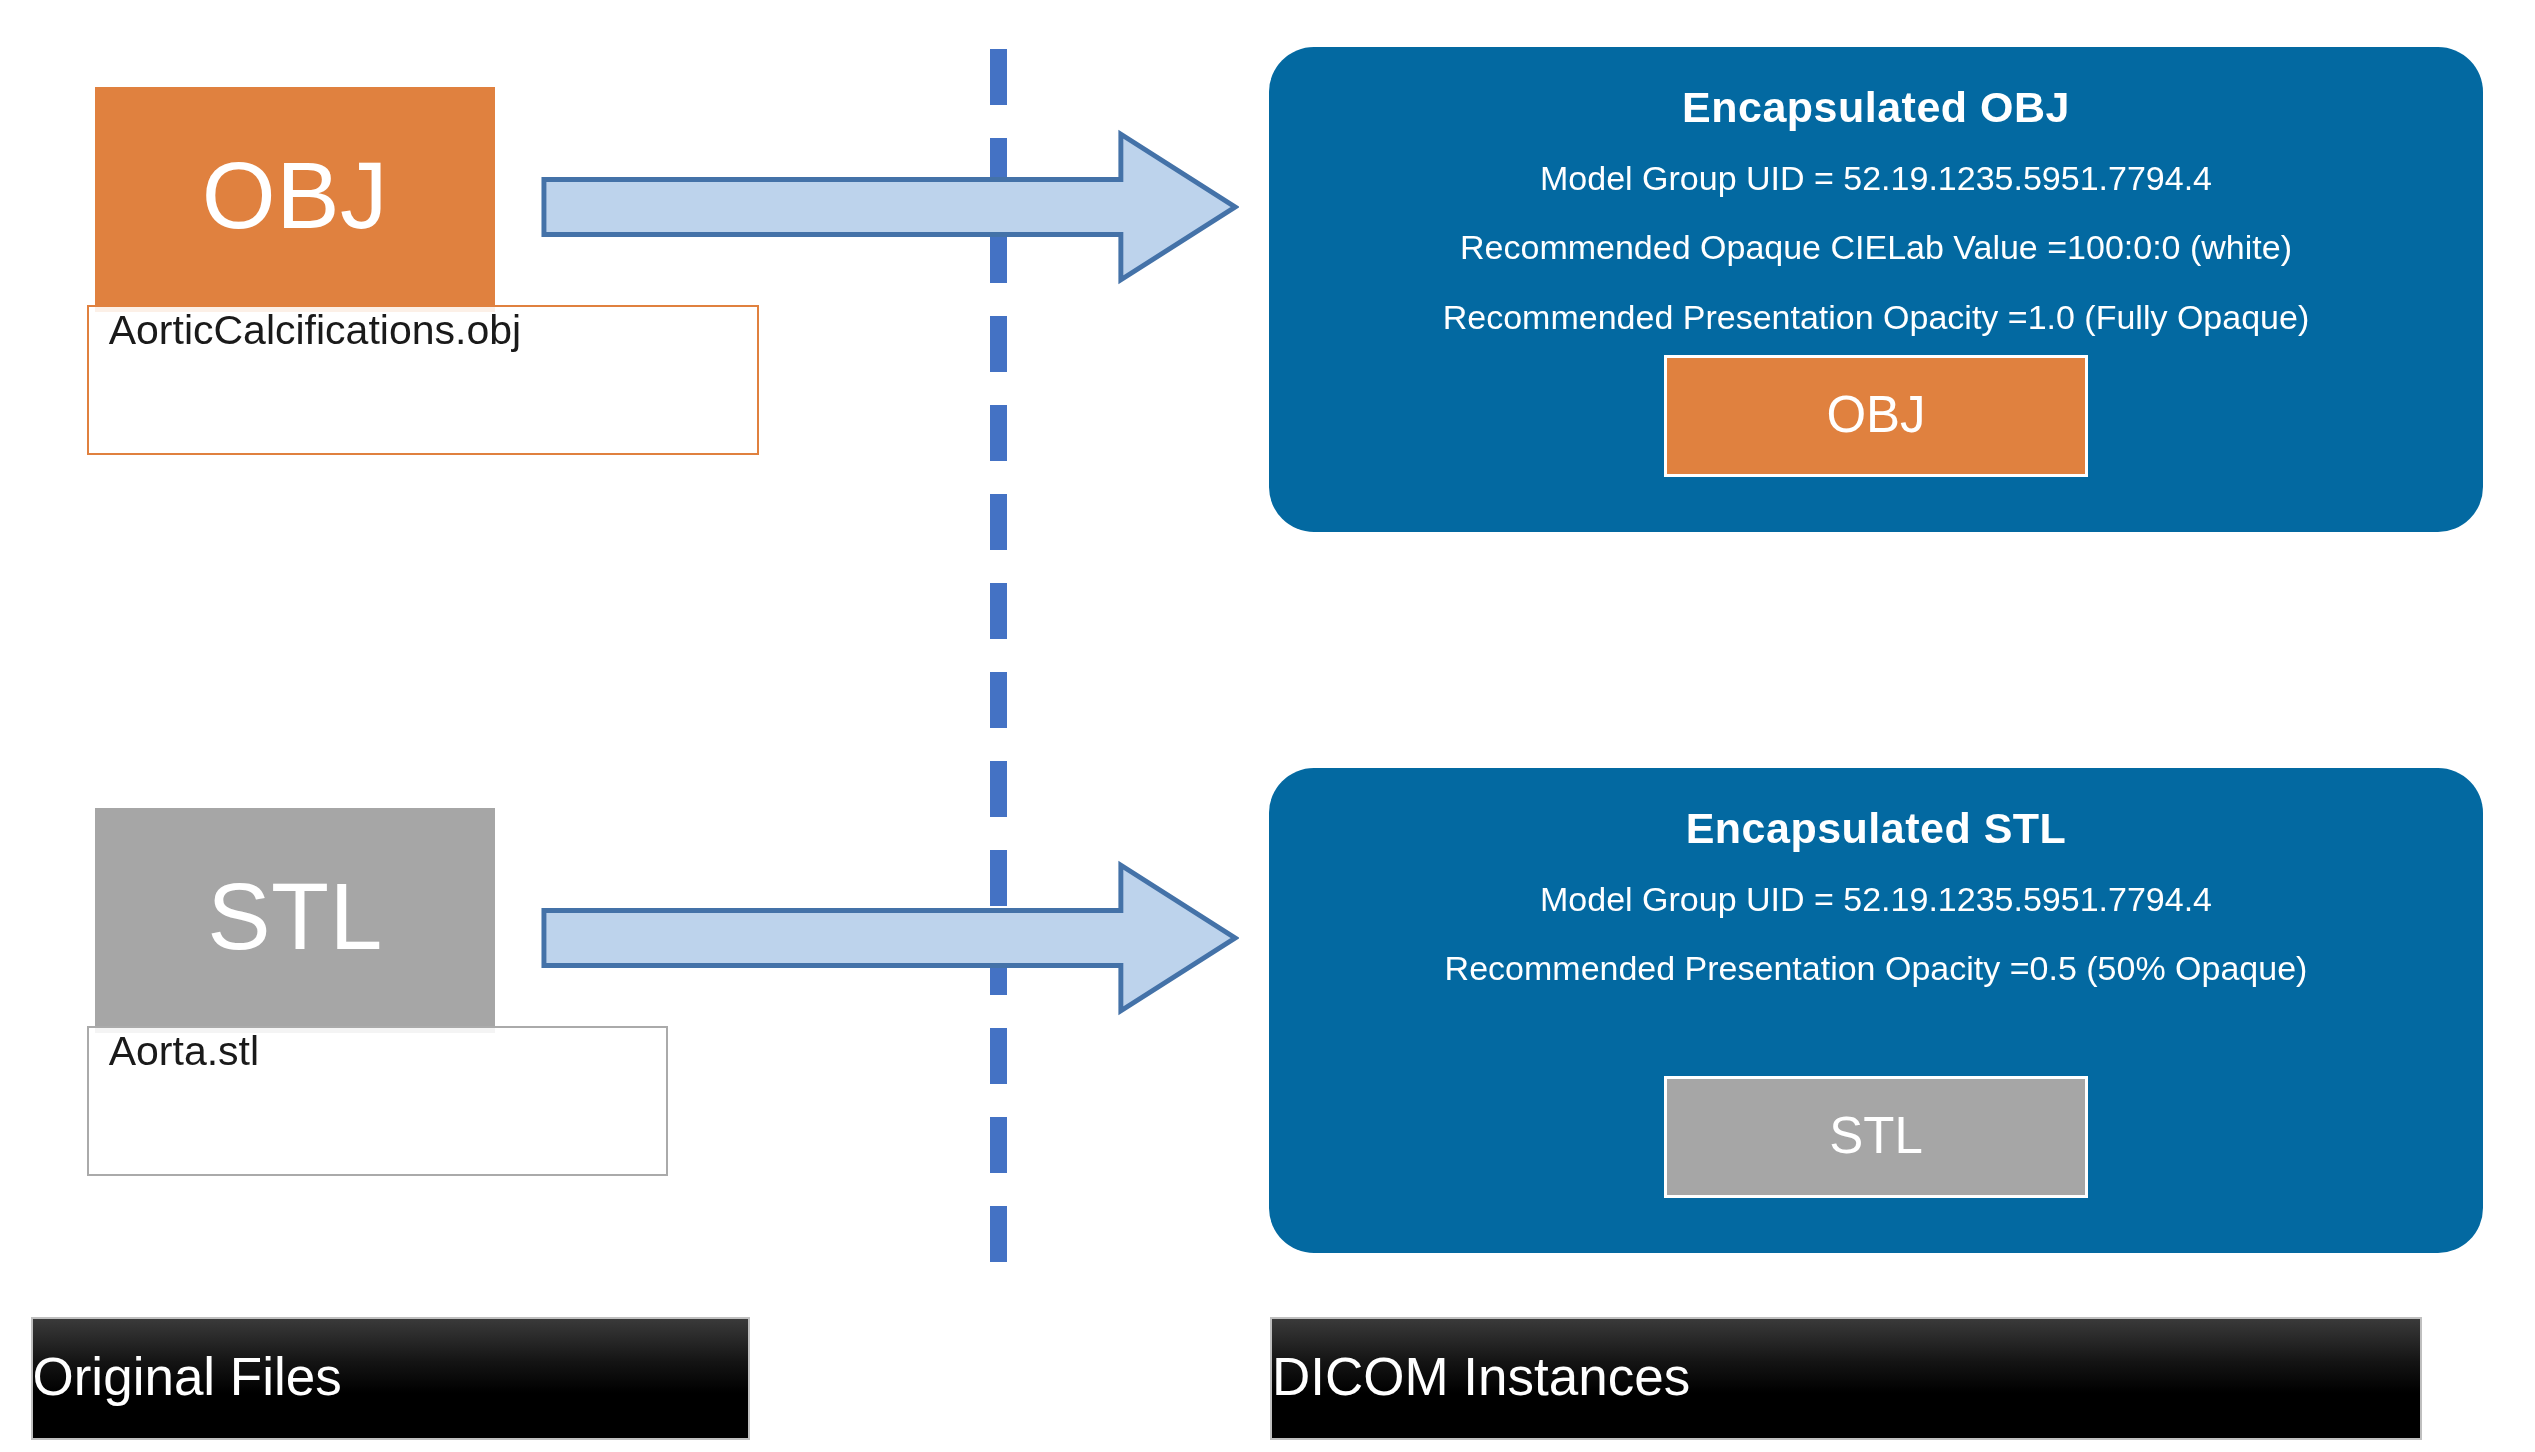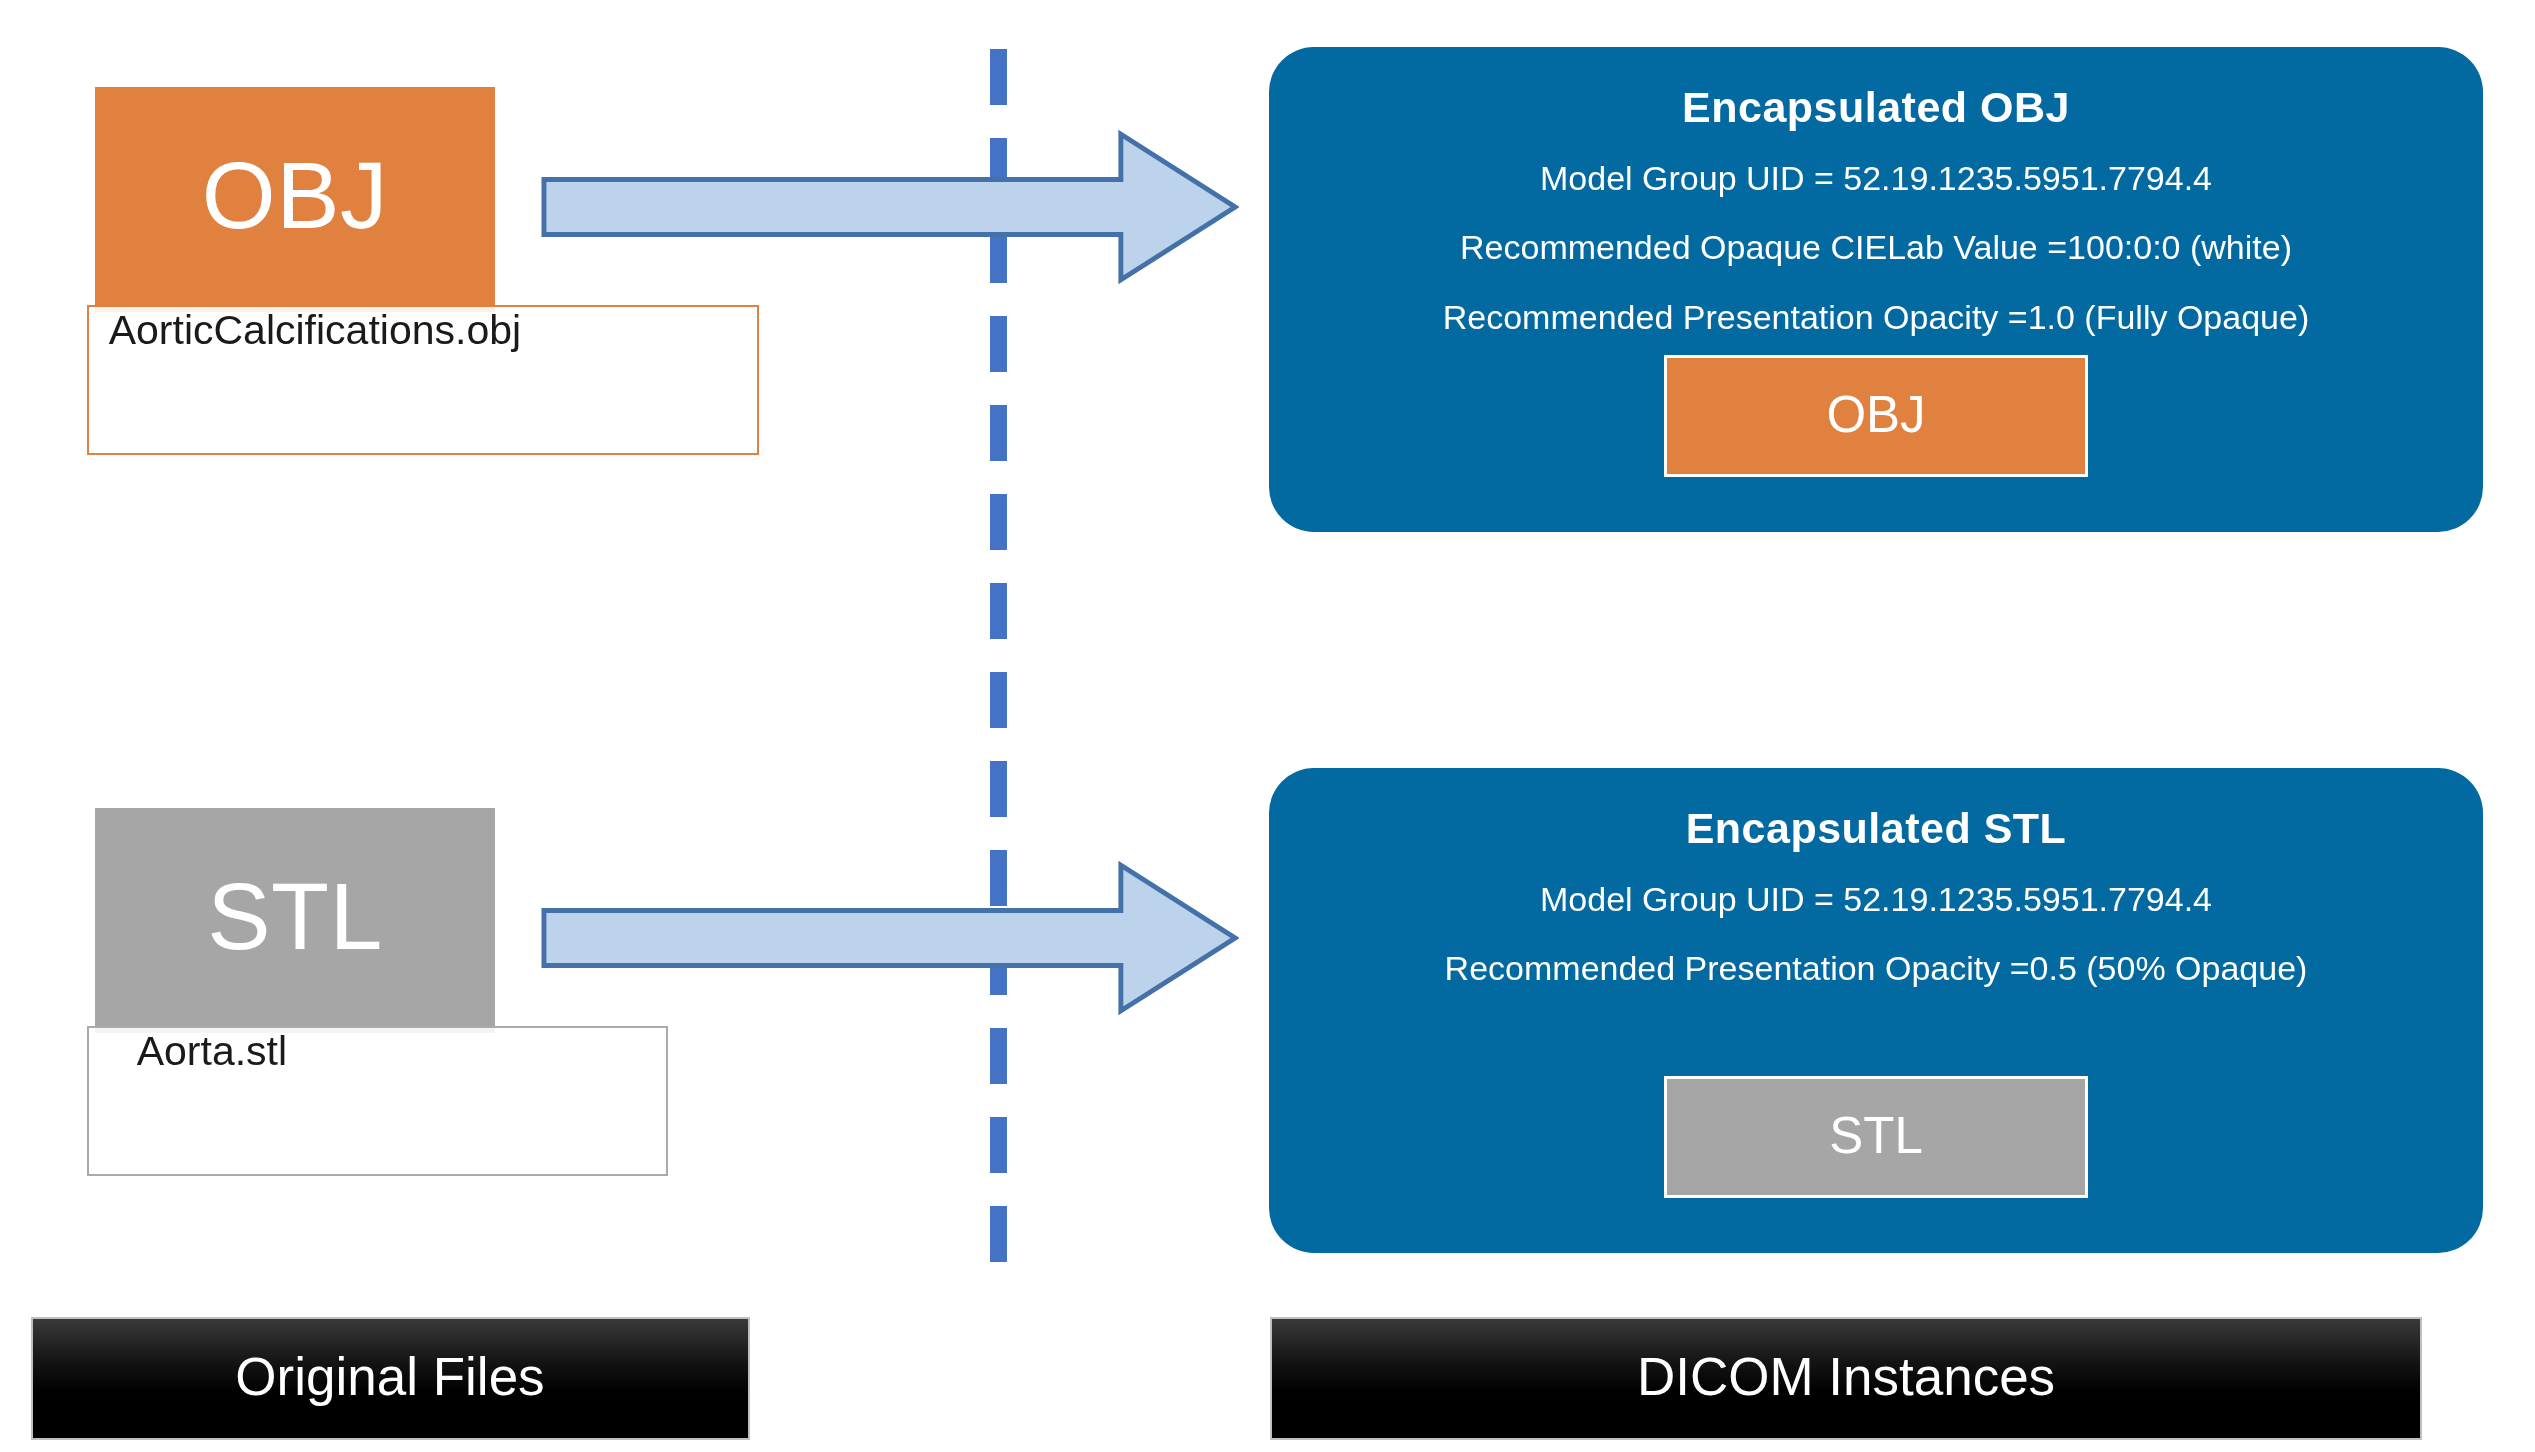--- a/index.html
+++ b/index.html
@@ -77,21 +77,20 @@
   }
   #obj-filename {
     left: 87px; top: 305px;
     width: 672px; height: 150px;
     border: 2px solid #E0813F;
   }
   #stl-filename {
     left: 87px; top: 1026px;
     width: 581px; height: 150px;
     border: 2px solid #aaaaaa;
-    padding-left: 28px;
   }
 
   
   .arrow-svg {
     position: absolute;
     z-index: 5;
   }
   #arrow-obj { left: 540px; top: 128px; }
   #arrow-stl { left: 540px; top: 859px; }
 
@@ -146,21 +145,21 @@
     transform: translateY(-2px);
   }
   .chip-obj { background: #E0813F; }
   .chip-stl { background: #A6A6A6; }
 
   
   .banner {
     position: absolute;
     display: flex;
     align-items: center;
-    justify-content: center;
+    justify-content: flex-start;
     background: linear-gradient(to bottom, #3a3a3a 0%, #141414 36%, #000000 62%, #000000 100%);
     border: 2px solid #bfbfbf;
     box-sizing: border-box;
     z-index: 6;
   }
   .banner .banner-label {
     color: #ffffff;
     font-size: 53px;
     line-height: 1;
     transform: translateY(-2px);

